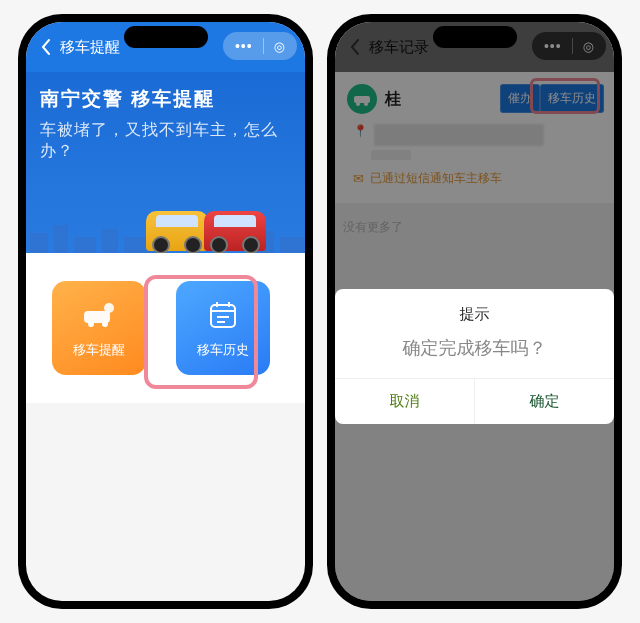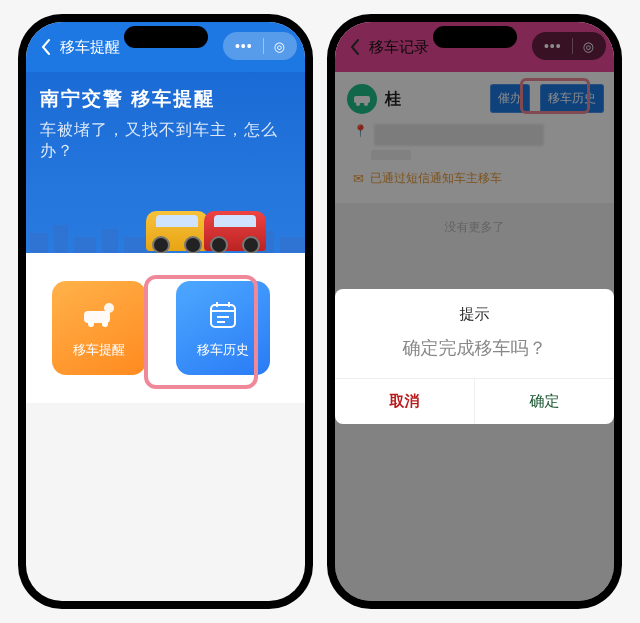--- a/index.html
+++ b/index.html
@@ -42,21 +42,21 @@
     z-index: 50;
   }
   .navbar {
     height: 50px;
     display: flex;
     align-items: center;
     padding: 0 10px;
     position: relative;
   }
   .phone-left .navbar { background:#1d78e4; color:#fff; }
-  .phone-right .navbar { background:#ec4899; color:#111; }
+  .phone-right .navbar { background:#737373; color:#111; }
   .back-ico { width:20px; display:flex; align-items:center; justify-content:center; font-size:18px; }
   .nav-title { font-size:15px; margin-left:4px; }
   .capsule {
     position:absolute; right:8px; top:10px;
     height:28px; width:74px;
     display:flex; align-items:center; justify-content:center;
     gap:10px;
     border-radius:16px;
   }
   .phone-left .capsule { background:rgba(255,255,255,.26); color:#fff; }
@@ -110,39 +110,39 @@
   }
 
   
   .phone-right .screen { background:#f1f1f1; }
   .record-card {
     background:#fff; margin:0; padding:12px 12px 16px 12px; position:relative;
   }
   .rc-head { display:flex; align-items:center; }
   .rc-avatar { width:30px; height:30px; border-radius:50%; background:#1fbf87; color:#fff; display:flex; align-items:center; justify-content:center; }
   .rc-plate { font-size:16px; font-weight:600; margin-left:8px; color:#222; }
-  .rc-actions { position:absolute; right:10px; top:12px; display:flex; gap:10px; }
+  .rc-actions { position:absolute; right:10px; top:12px; display:flex; gap:0; }
   .rc-btn { font-size:12px; color:#fff; padding:5px 7px; border-radius:3px; border:1px solid rgba(255,255,255,.2); }
   .rc-urge { background:#1d78e4; }
   .rc-done { background:#1d78e4; }
   .rc-meta { margin:10px 0 0 6px; display:flex; gap:6px; color:#b6b6b6; font-size:11px; }
   .pin-ico { color:#c5c5c5; font-size:12px; }
   .rc-blur { width:170px; height:22px; background:#e6e6e6; border-radius:2px; filter:blur(1px); }
   .rc-sub { margin:4px 0 0 24px; width:40px; height:10px; background:#eee; border-radius:2px; }
   .rc-sms { margin-top:10px; margin-left:6px; color:#e89a3a; font-size:12px; display:flex; align-items:center; gap:6px; }
   .sms-ico { font-size:13px; }
-  .no-more { text-align:center; color:#b5b5b5; font-size:12px; padding:16px 8px; }
+  .no-more { color:#b5b5b5; font-size:12px; padding:16px 8px; }
 
   .overlay { position:absolute; inset:0; background:rgba(0,0,0,.46); display:flex; align-items:center; justify-content:center; padding-top:90px; }
   .dialog { width:286px; background:#fff; border-radius:8px; overflow:hidden; }
   .dlg-title { text-align:center; font-size:15px; padding-top:16px; color:#222; }
   .dlg-msg { text-align:center; font-size:18px; color:#888; padding:12px 0 18px; }
   .dlg-btns { display:flex; border-top:1px solid #eee; }
   .dlg-btn { flex:1; text-align:center; padding:13px 0; font-size:15px; }
-  .dlg-cancel { color:#b91c1c; border-right:1px solid #eee;font-weight:bold; }
+  .dlg-cancel { color:#4d7c0f; border-right:1px solid #eee; }
   .dlg-ok { color:#14532d; position:relative; }
 </style>
 </head>
 <body>
 
 <div class="phone phone-left">
   <div class="notch"></div>
   <div class="screen">
     <div class="navbar">
       <span class="back-ico">

